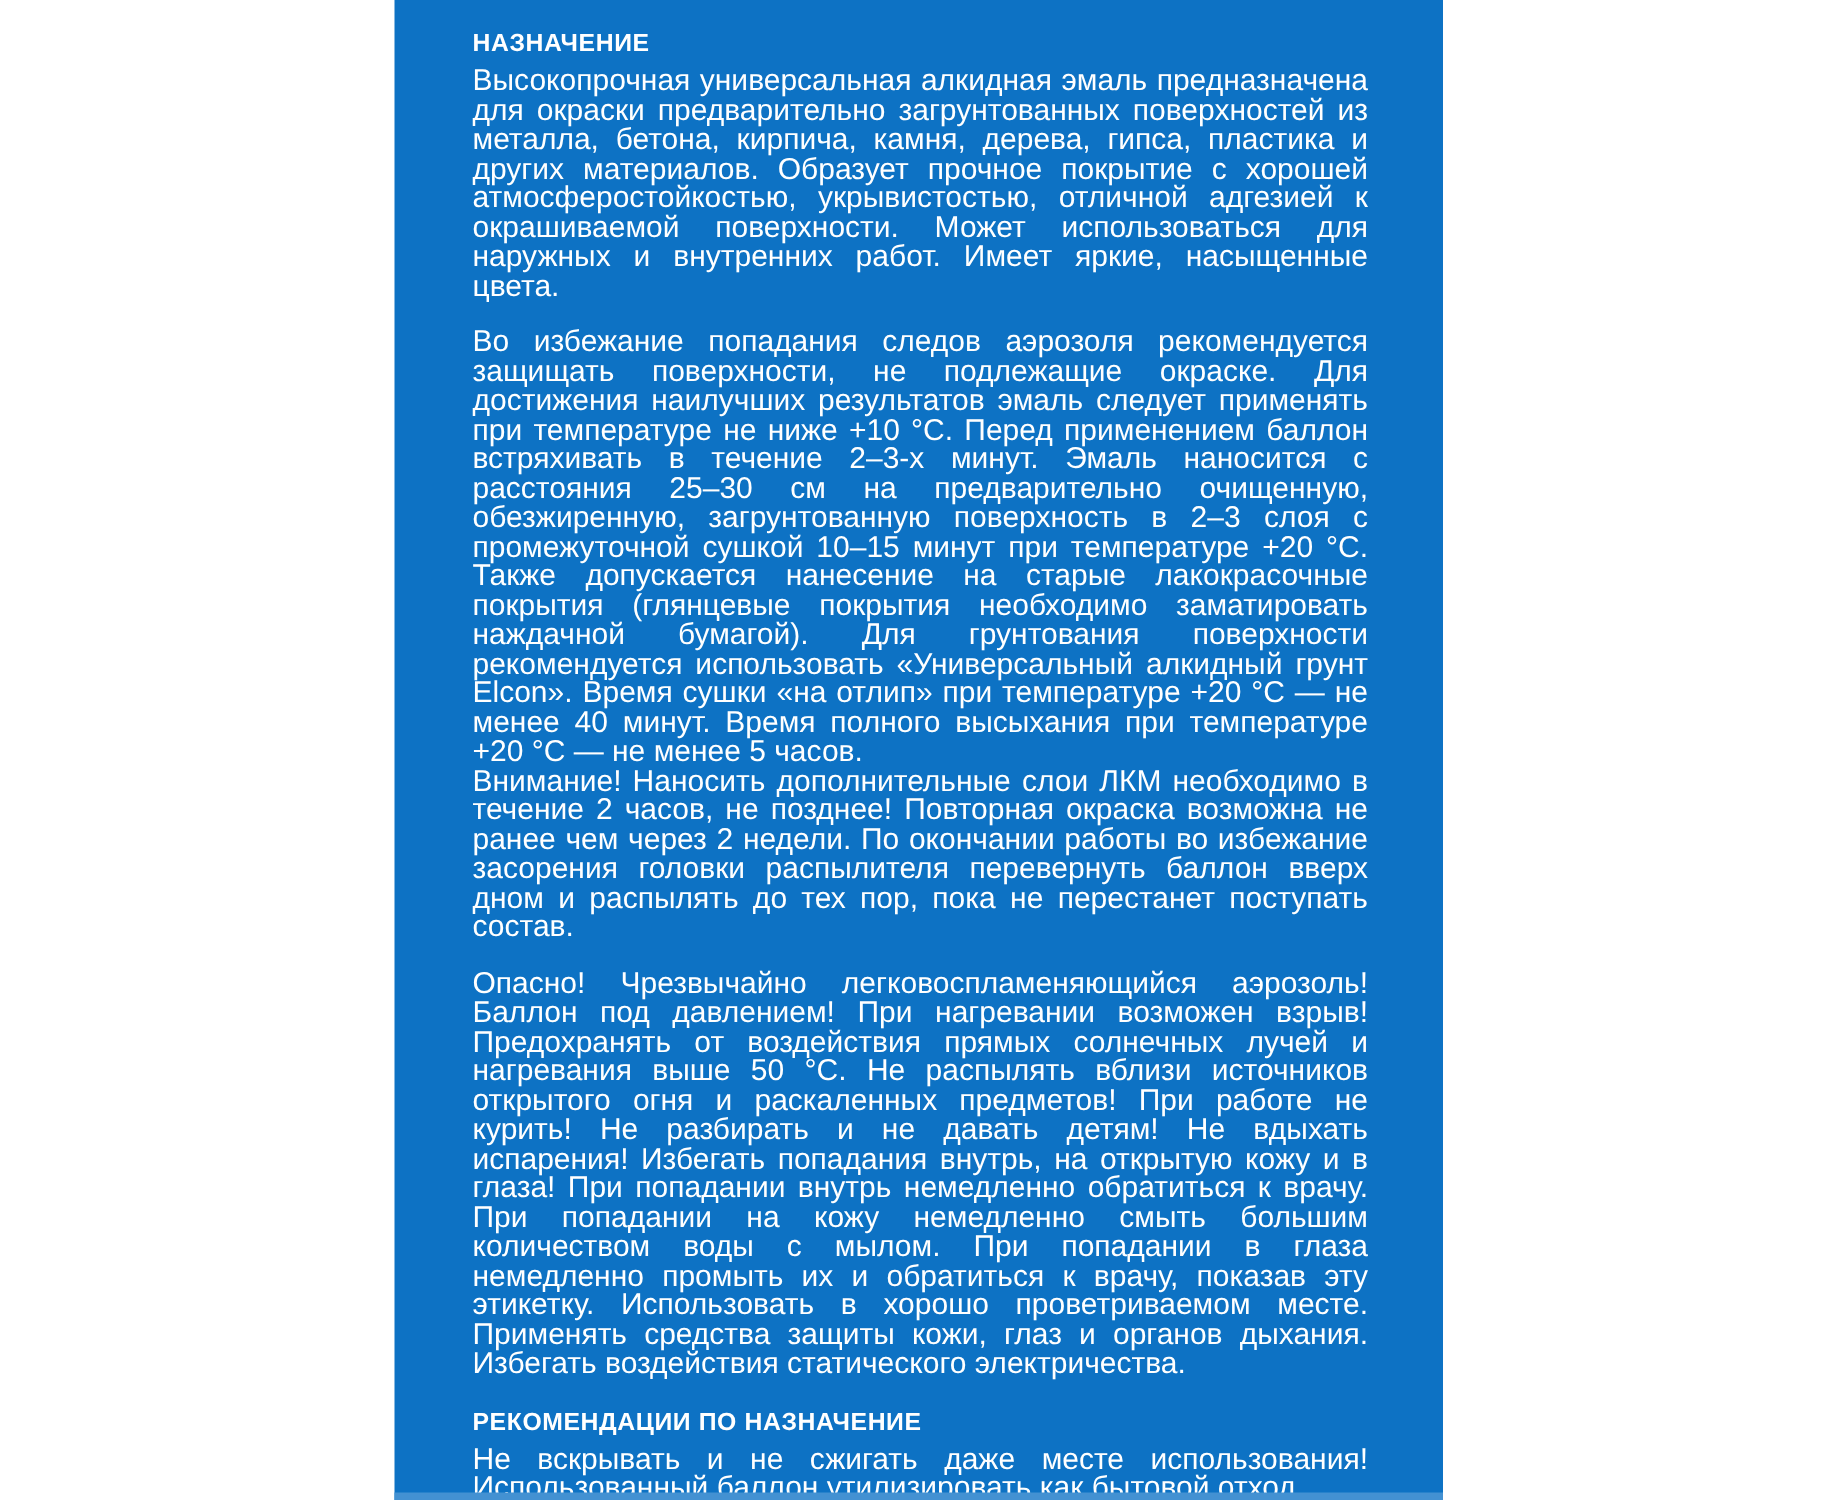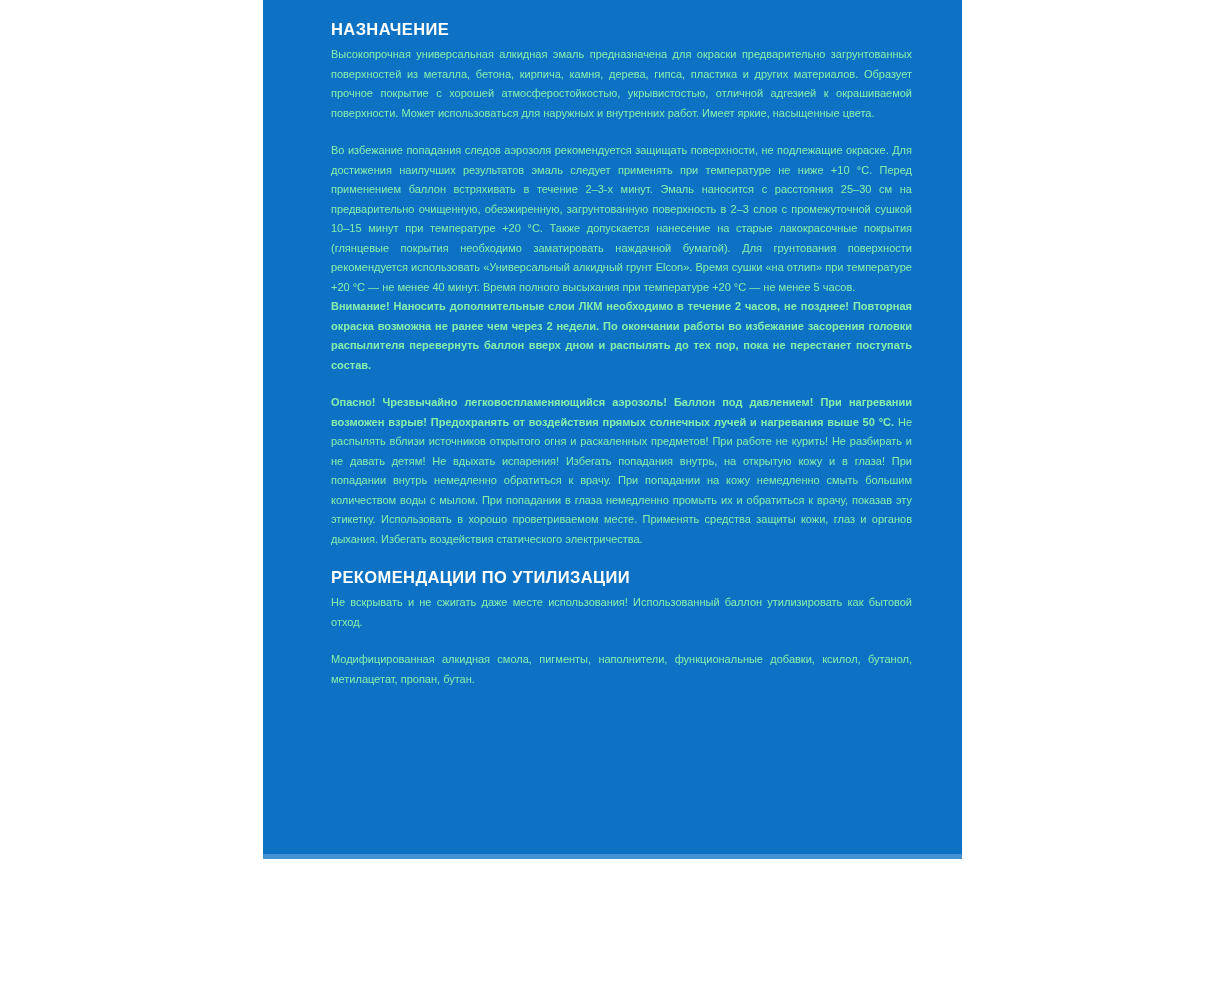--- a/index.html
+++ b/index.html
@@ -12,48 +12,48 @@
     background: #ffffff;
     font-family: "Liberation Sans", "DejaVu Sans", sans-serif;
     overflow: hidden;
     position: relative;
   }
   .label-panel {
     position: absolute;
     left: 263px;
     top: 0;
     width: 699px;
-    height: 859px;
+    height: 1000px;
     background: #0d72c4;
     box-sizing: border-box;
-    padding: 19px 50px 0 68px;
+    padding: 19px 50px 0 52px;
   }
   .section {
     margin: 0 0 18px 0;
   }
   .section-title {
     margin: 0 0 6px 0;
     font-size: 16.5px;
     font-weight: bold;
     letter-spacing: 0.4px;
     color: #ffffff;
     line-height: 20px;
   }
   .section-paragraph {
     margin: 0;
-    font-size: 11px;
+    font-size: 20px;
     line-height: 19.5px;
-    color: #86efac;
+    color: #ffffff;
     text-align: justify;
   }
   .run {
     font-weight: normal;
   }
   .run.bold {
-    font-weight: bold;
+    font-weight: normal;
   }
   .bottom-edge {
     position: absolute;
     left: 0;
     bottom: 0;
     width: 100%;
     height: 5px;
     background: #4391d2;
   }
 </style>
@@ -67,21 +67,21 @@
         <p class="section-paragraph"><span class="run">Высокопрочная универсальная алкидная эмаль предназначена для окраски предварительно загрунтованных поверхностей из металла, бетона, кирпича, камня, дерева, гипса, пластика и других материалов. Образует прочное покрытие с хорошей атмосферостойкостью, укрывистостью, отличной адгезией к окрашиваемой поверхности. Может использоваться для наружных и внутренних работ. Имеет яркие, насыщенные цвета.</span></p>
       </div>
       <div class="section">
         <p class="section-paragraph"><span class="run">Во избежание попадания следов аэрозоля рекомендуется защищать поверхности, не подлежащие окраске. Для достижения наилучших результатов эмаль следует применять при температуре не ниже +10 °C. Перед применением баллон встряхивать в течение 2–3-х минут. Эмаль наносится с расстояния 25–30 см на предварительно очищенную, обезжиренную, загрунтованную поверхность в 2–3 слоя с промежуточной сушкой 10–15 минут при температуре +20 °C. Также допускается нанесение на старые лакокрасочные покрытия (глянцевые покрытия необходимо заматировать наждачной бумагой). Для грунтования поверхности рекомендуется использовать «Универсальный алкидный грунт Elcon». Время сушки «на отлип» при температуре +20 °C — не менее 40 минут. Время полного высыхания при температуре +20 °C — не менее 5 часов.</span></p>
         <p class="section-paragraph"><span class="run bold">Внимание! Наносить дополнительные слои ЛКМ необходимо в течение 2 часов, не позднее! Повторная окраска возможна не ранее чем через 2 недели. По окончании работы во избежание засорения головки распылителя перевернуть баллон вверх дном и распылять до тех пор, пока не перестанет поступать состав.</span></p>
       </div>
       <div class="section">
         <p class="section-paragraph"><span class="run bold">Опасно! Чрезвычайно легковоспламеняющийся аэрозоль! Баллон под давлением! При нагревании возможен взрыв! Предохранять от воздействия прямых солнечных лучей и нагревания выше 50 °C. </span><span class="run">Не распылять вблизи источников открытого огня и раскаленных предметов! При работе не курить! Не разбирать и не давать детям! Не вдыхать испарения! Избегать попадания внутрь, на открытую кожу и в глаза! При попадании внутрь немедленно обратиться к врачу. При попадании на кожу немедленно смыть большим количеством воды с мылом. При попадании в глаза немедленно промыть их и обратиться к врачу, показав эту этикетку. Использовать в хорошо проветриваемом месте. Применять средства защиты кожи, глаз и органов дыхания. Избегать воздействия статического электричества.</span></p>
       </div>
       <div class="section">
-        <h2 class="section-title">РЕКОМЕНДАЦИИ ПО УТИЛИЗАЦИИ</h2>
+        <h2 class="section-title">РЕКОМЕНДАЦИИ ПО НАЗНАЧЕНИЕ</h2>
         <p class="section-paragraph"><span class="run">Не вскрывать и не сжигать даже месте использования! Использованный баллон утилизировать как бытовой отход.</span></p>
       </div>
       <div class="section">
       </div>
       <div class="section">
         <p class="section-paragraph"><span class="run">Модифицированная алкидная смола, пигменты, наполнители, функциональные добавки, ксилол, бутанол, метилацетат, пропан, бутан.</span></p>
       </div>
     </div>
   <div class="bottom-edge" id="bottom-edge" style="background: rgb(67, 145, 210);"></div>
 </section>

